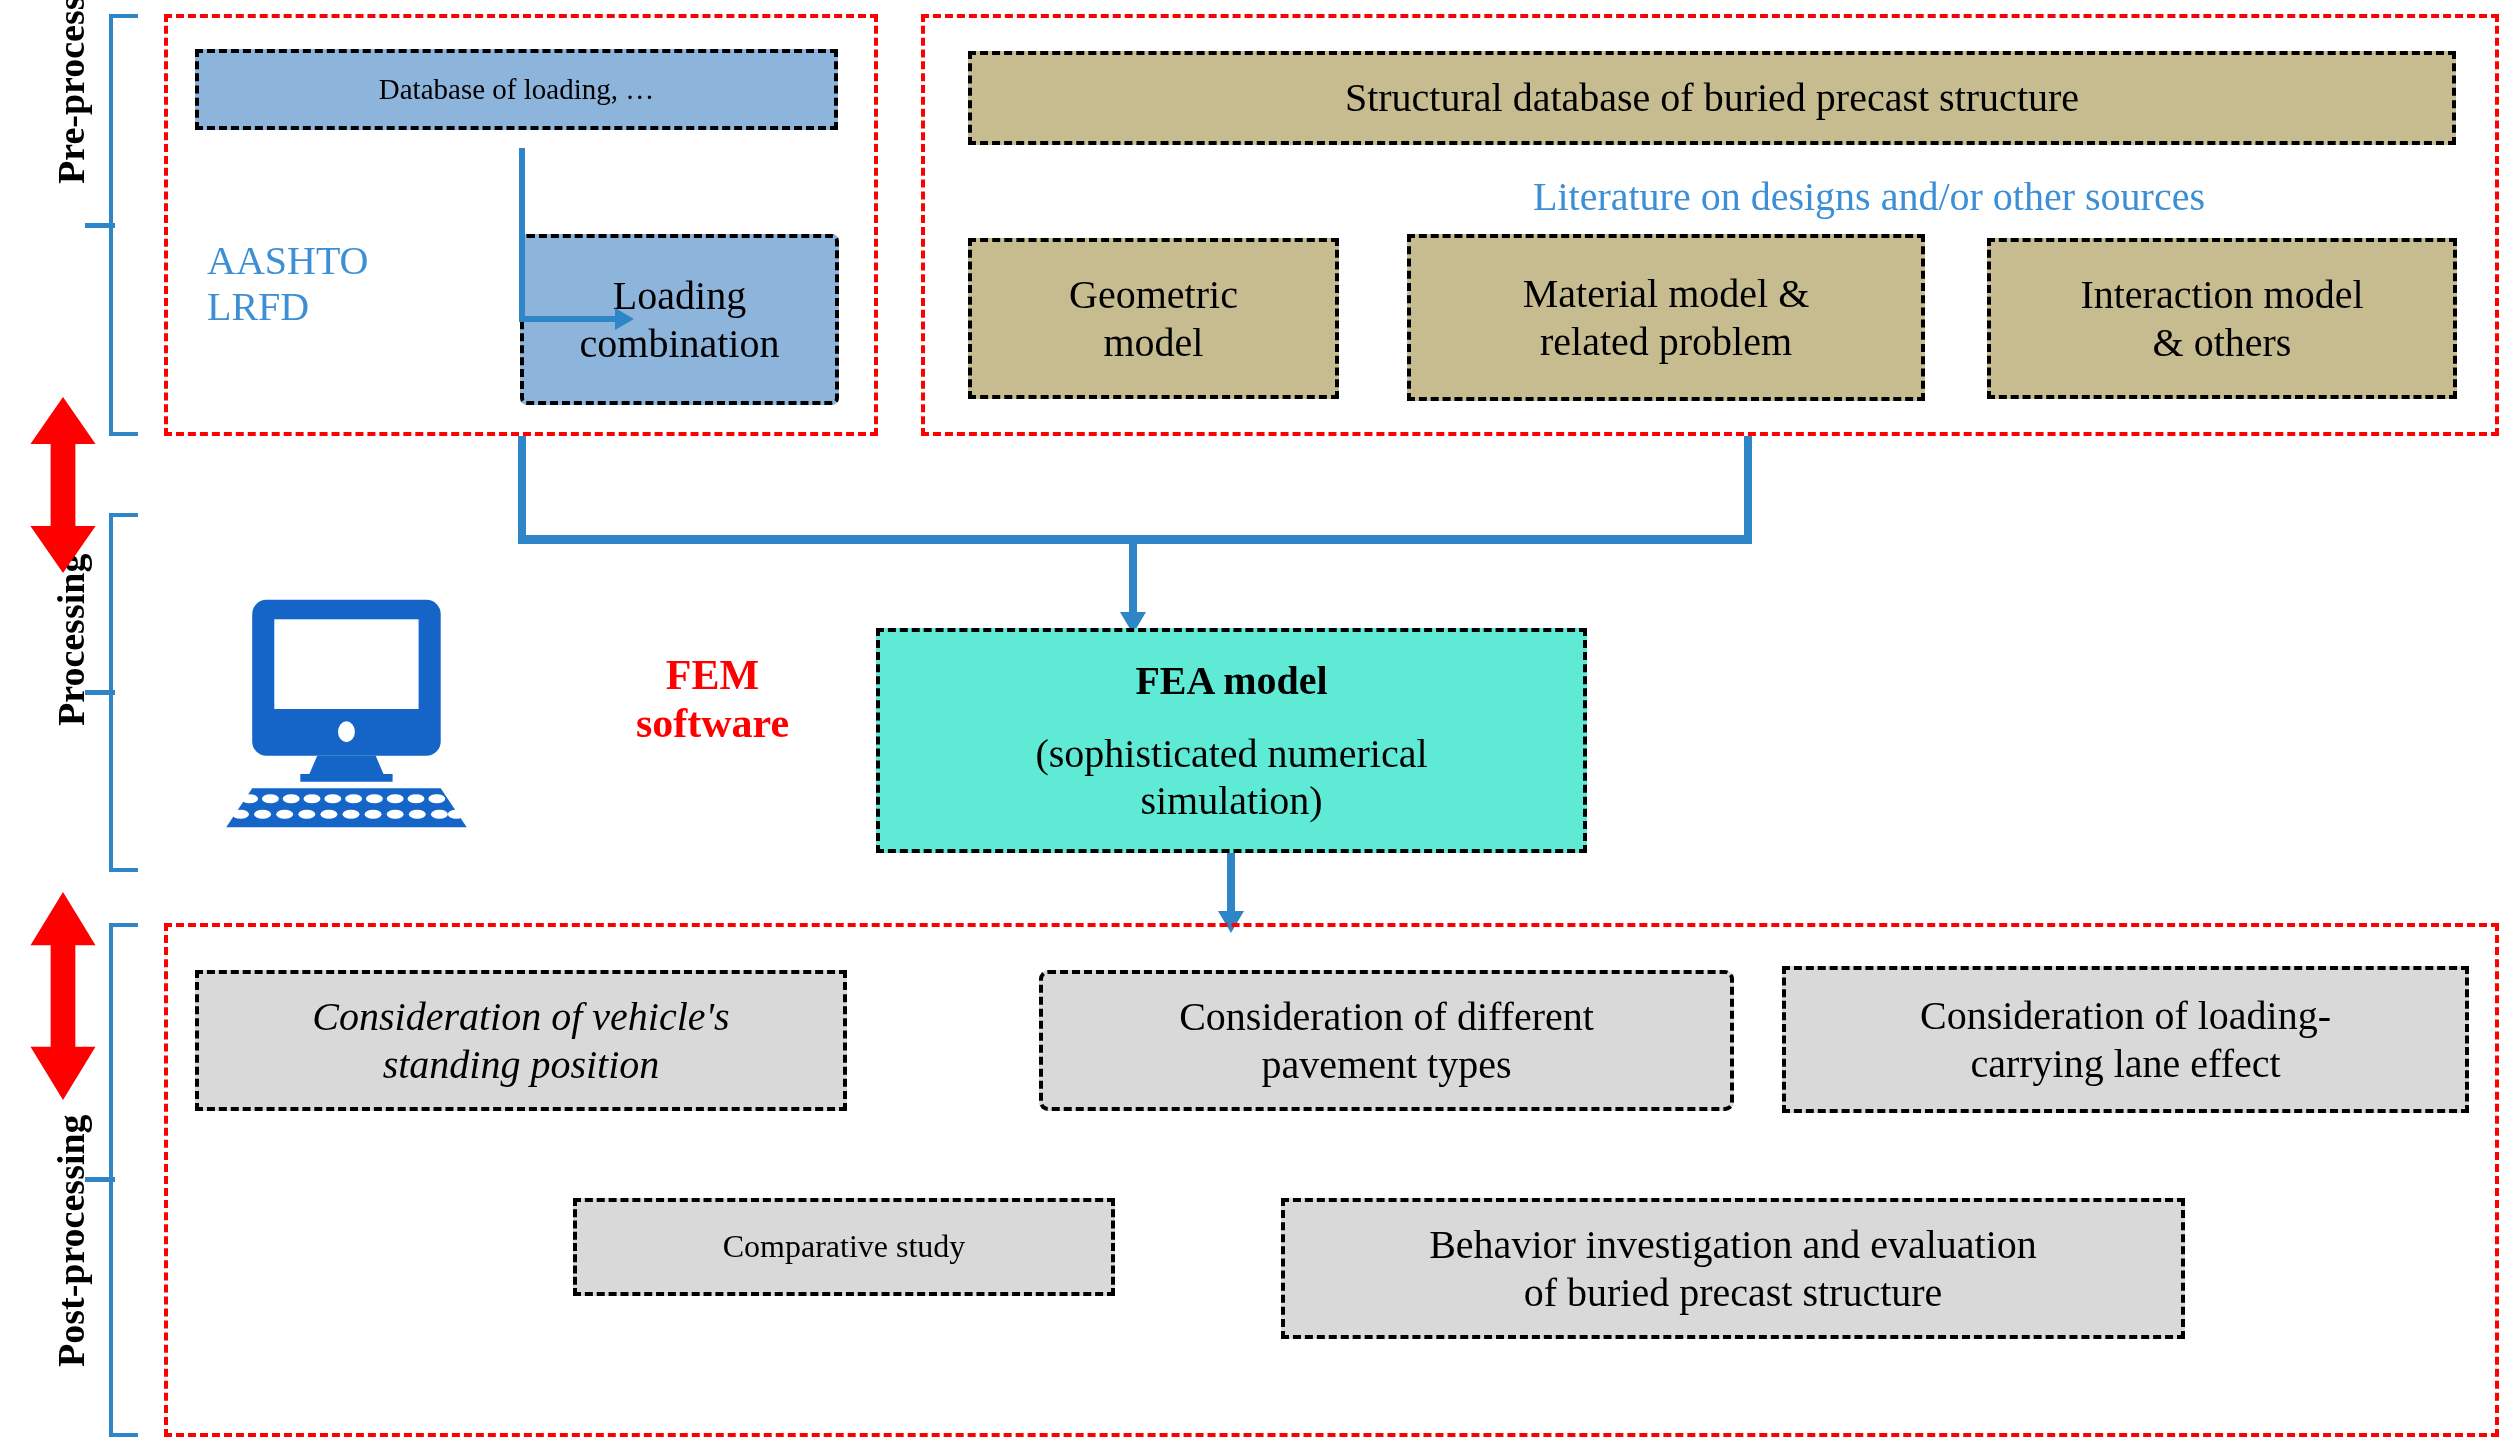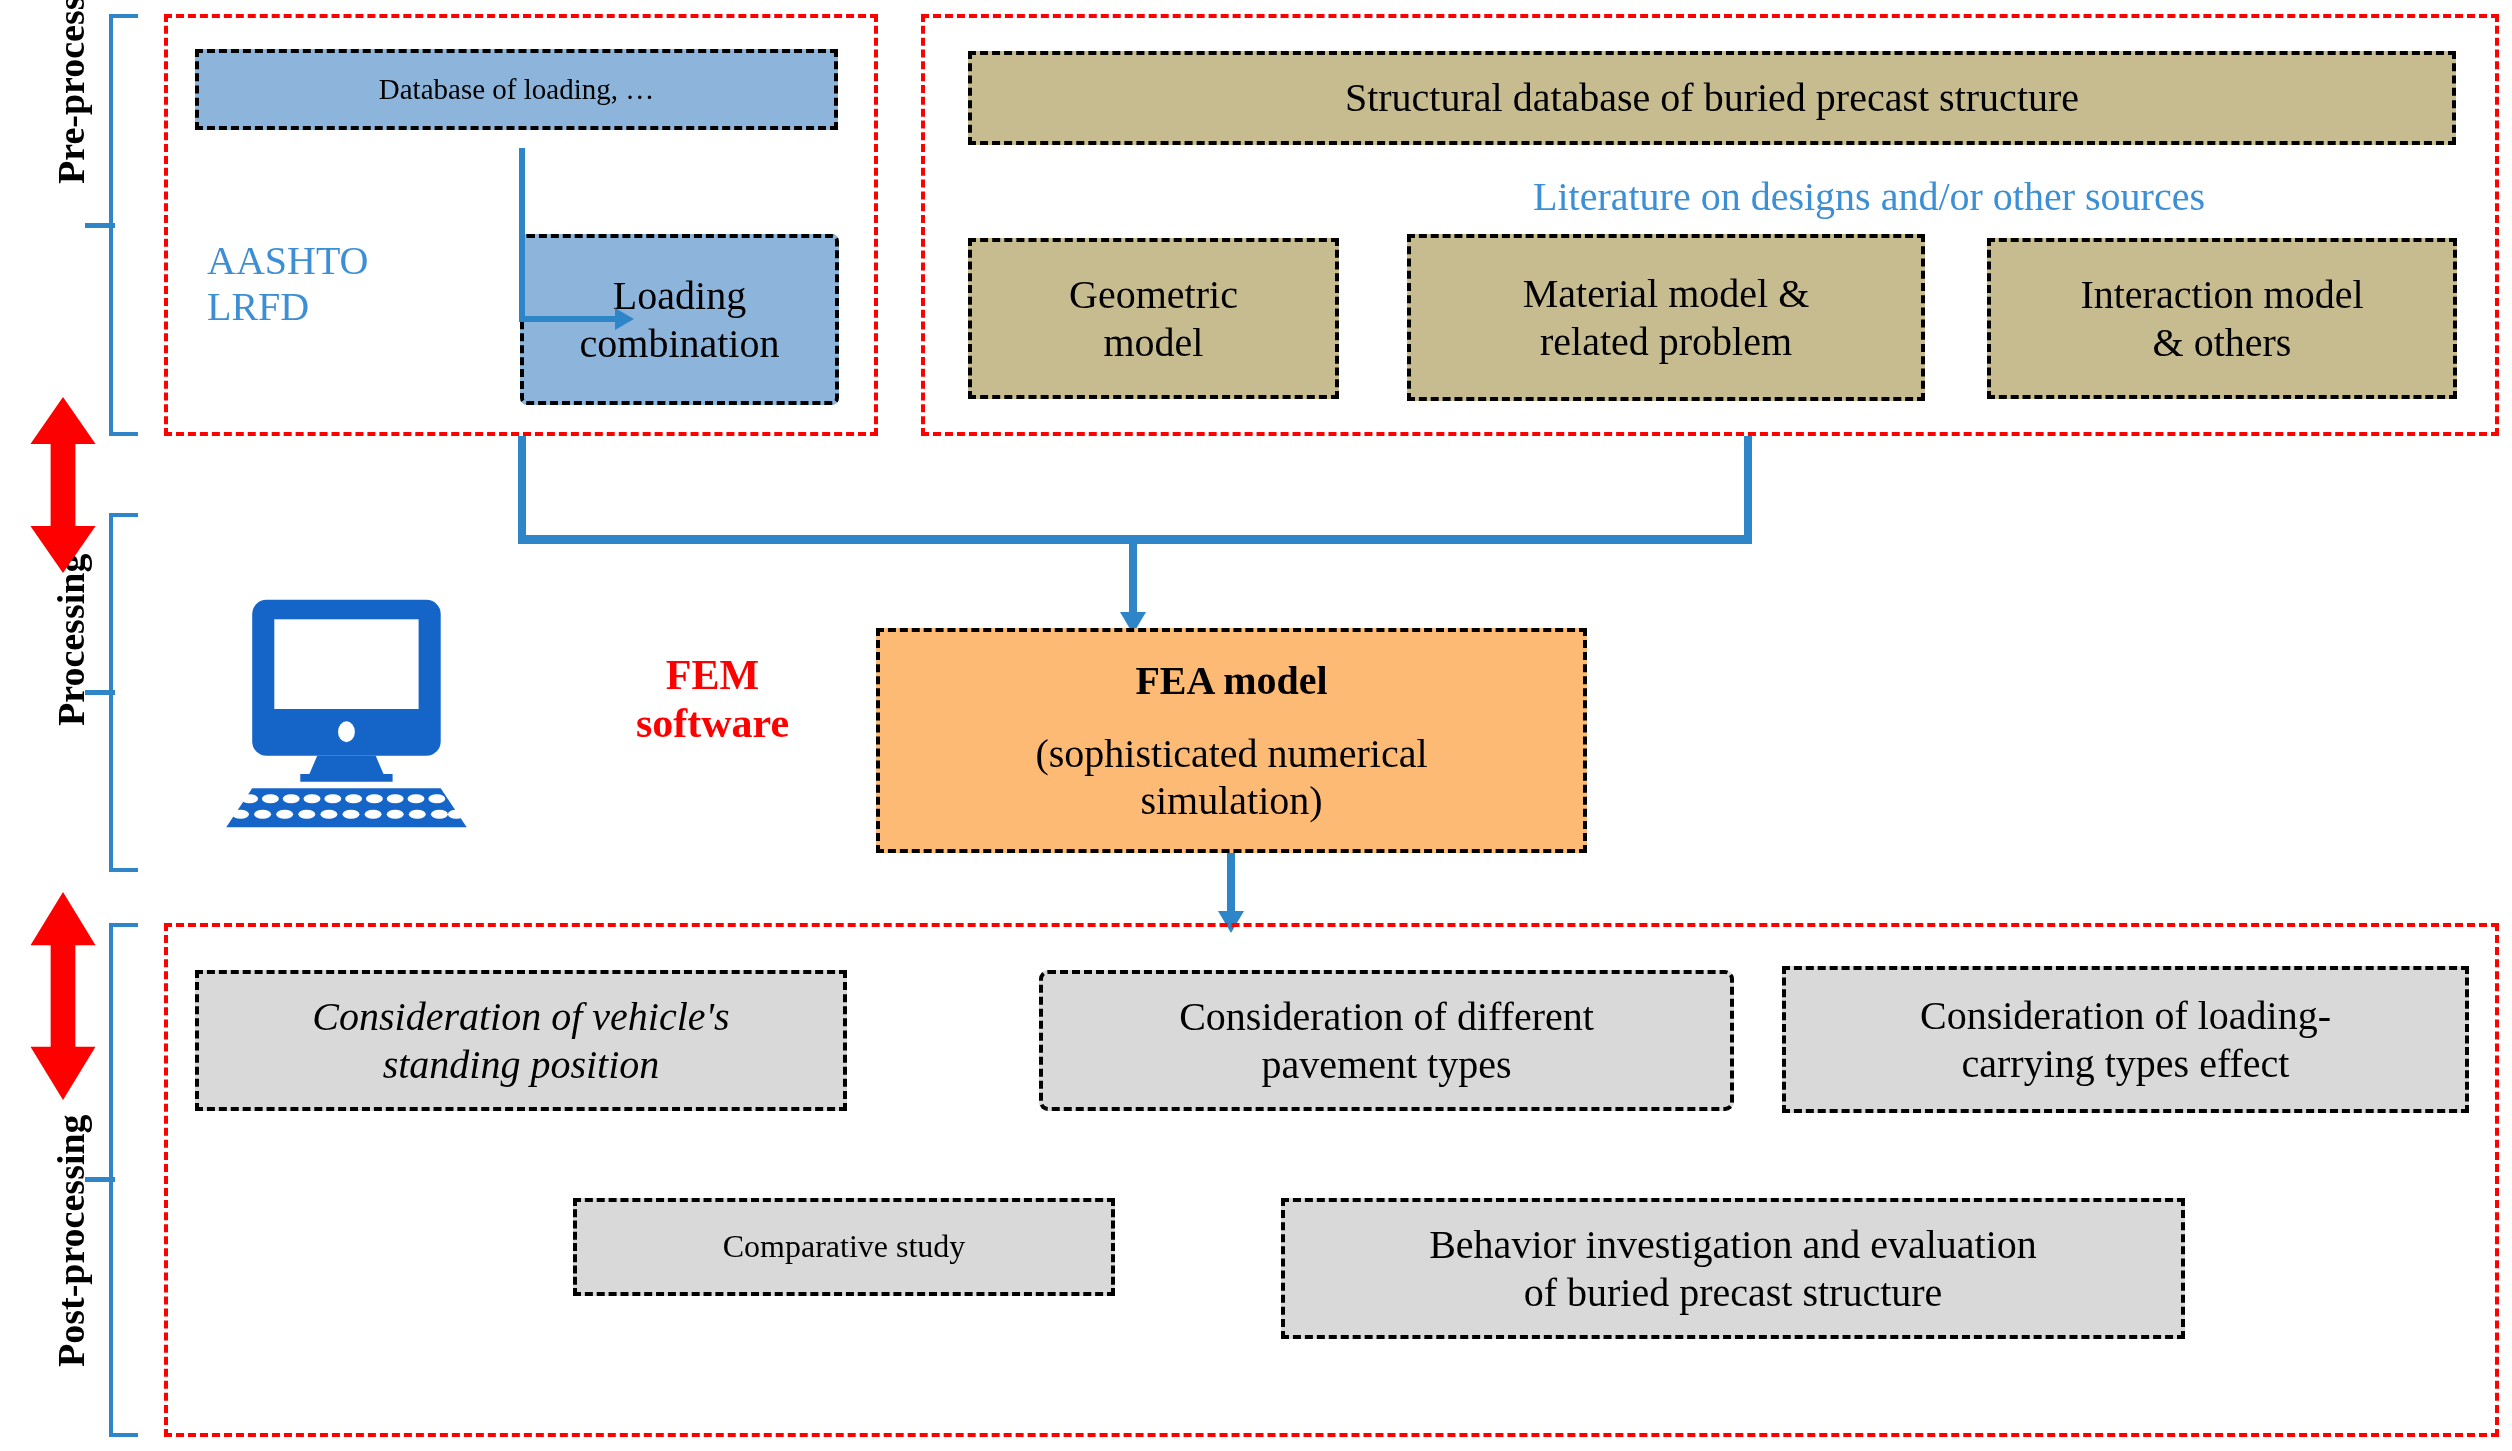--- a/index.html
+++ b/index.html
@@ -61,21 +61,21 @@
     display: flex;
     align-items: center;
     justify-content: center;
     text-align: center;
     color: #000000;
     line-height: 1.18;
     padding: 2.6px 6.5px;
   }
   .node-blue  { background: #8DB4DB; }
   .node-tan   { background: #C6BC90; }
-  .node-green { background: #fdba74; font-weight: bold; }
+  .node-green { background: #5eead4; font-weight: bold; }
   .node-grey  { background: #D9D9D9; }
 
   
   .free-label {
     position: absolute;
     white-space: pre-line;
     line-height: 1.15;
   }
   .label-blue { color: #3C8FD4; }
   .label-red  { color: #FF0000; font-weight: bold; text-align: center; }
@@ -215,21 +215,21 @@
 
   <div class="red-group" style="left:164px; top:923px; width:2335px; height:514px;"></div>
 
   <div class="node node-grey" style="left:195px; top:970px; width:652px; height:141px; font-size:40px; white-space:pre-line;font-style:italic;">Consideration of vehicle's
 standing position</div>
 
   <div class="node node-grey" style="left:1039px; top:970px; width:695px; height:141px; font-size:40px; white-space:pre-line;border-radius:9px;">Consideration of different
 pavement types</div>
 
   <div class="node node-grey" style="left:1782px; top:966px; width:687px; height:147px; font-size:40px; white-space:pre-line;">Consideration of loading-
-carrying types effect</div>
+carrying lane effect</div>
 
   <div class="node node-grey" style="left:573px; top:1198px; width:542px; height:98px; font-size:32px;">Comparative study</div>
 
   <div class="node node-grey" style="left:1281px; top:1198px; width:904px; height:141px; font-size:40px; white-space:pre-line;">Behavior investigation and evaluation
 of buried precast structure</div>
 
 </div>
 
 
 </body></html>

